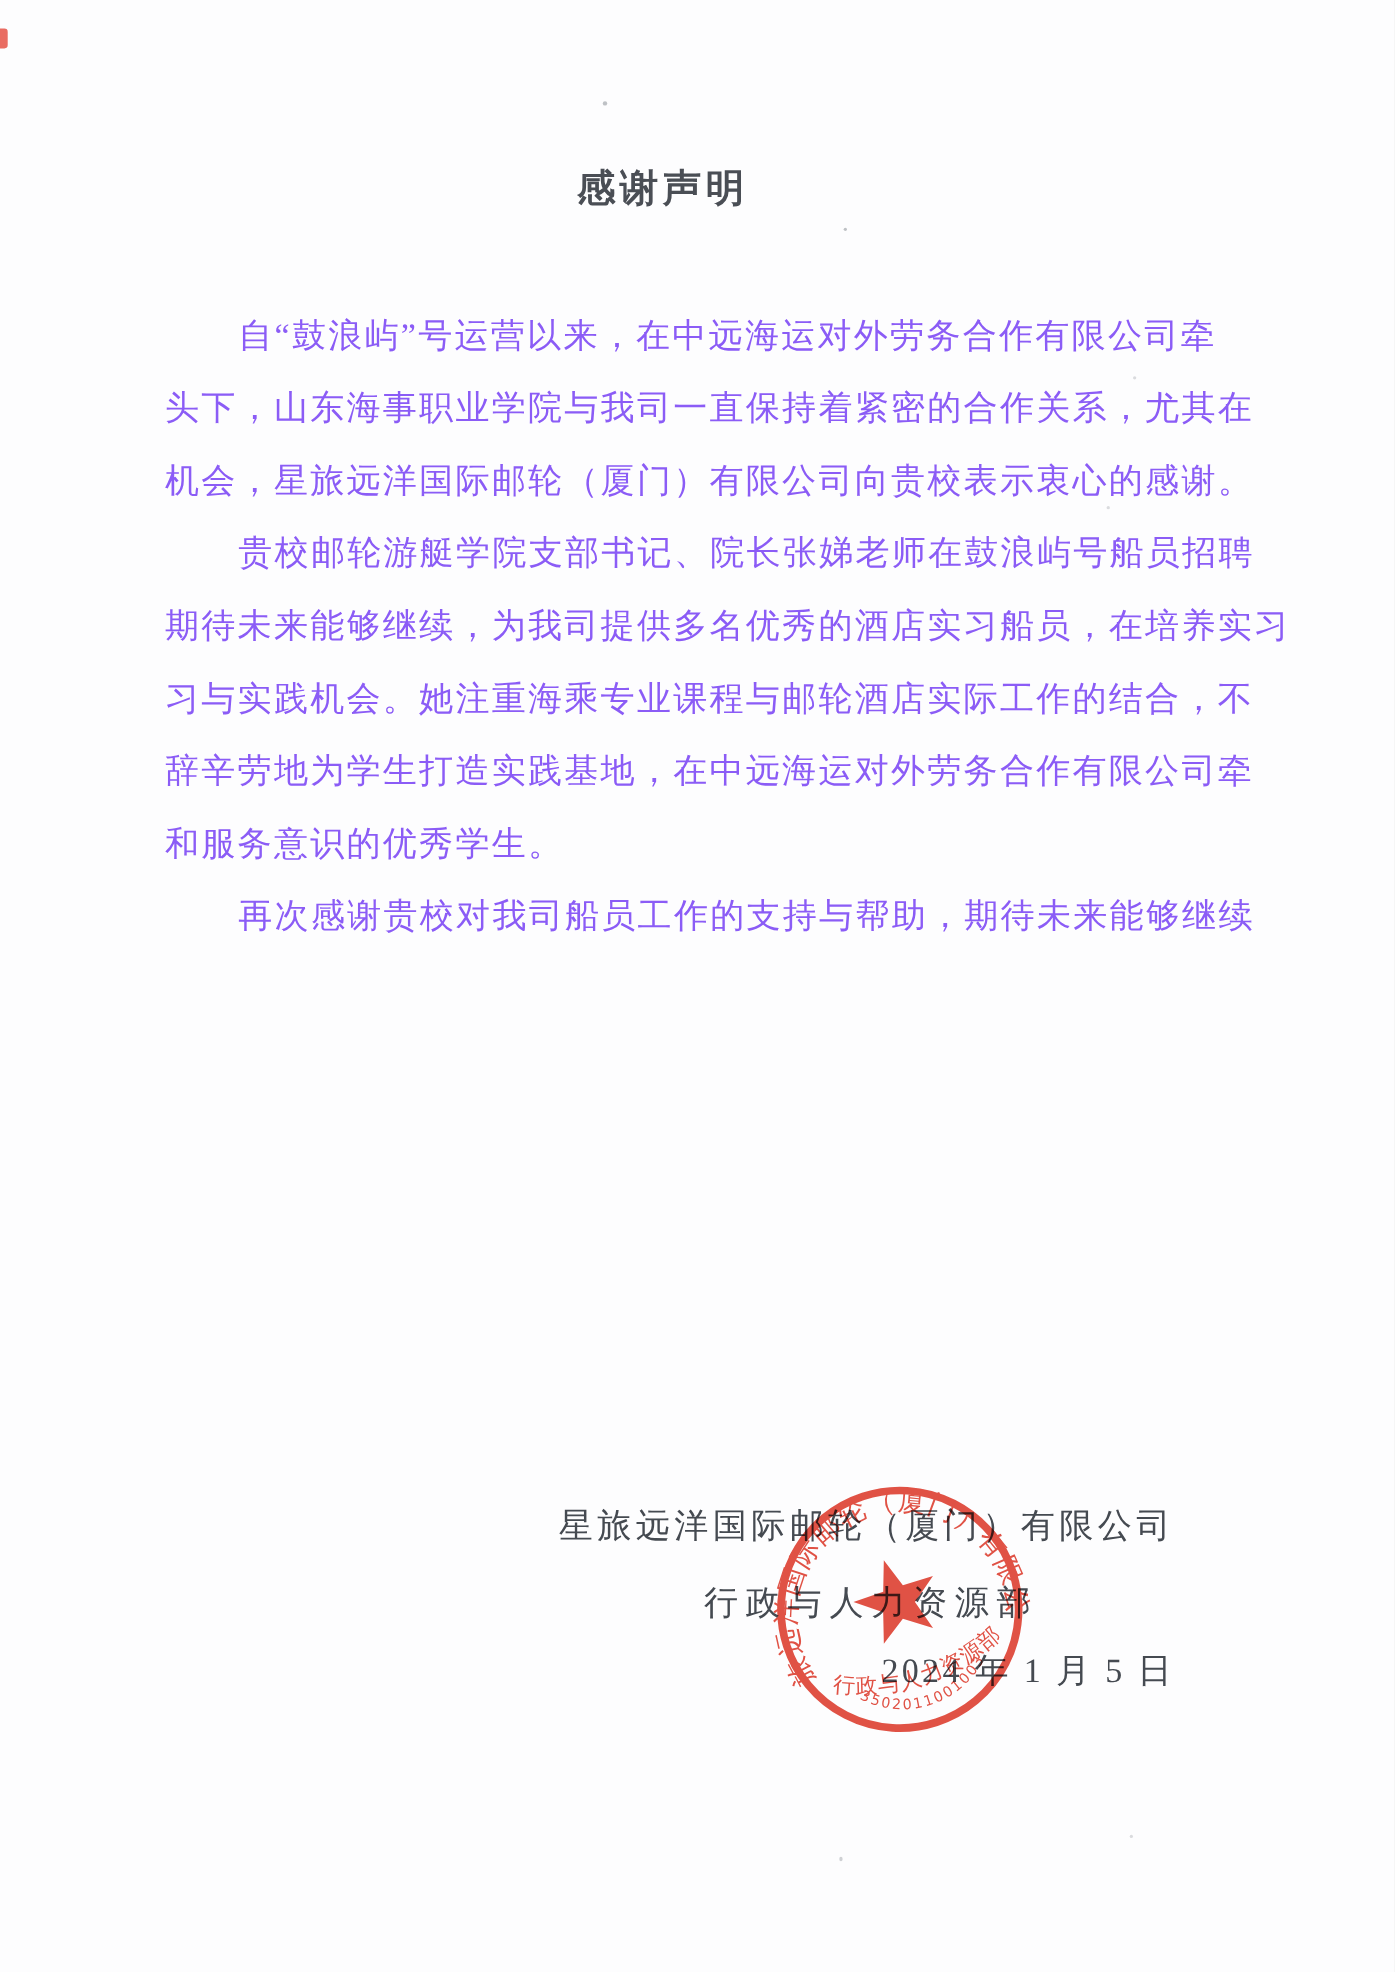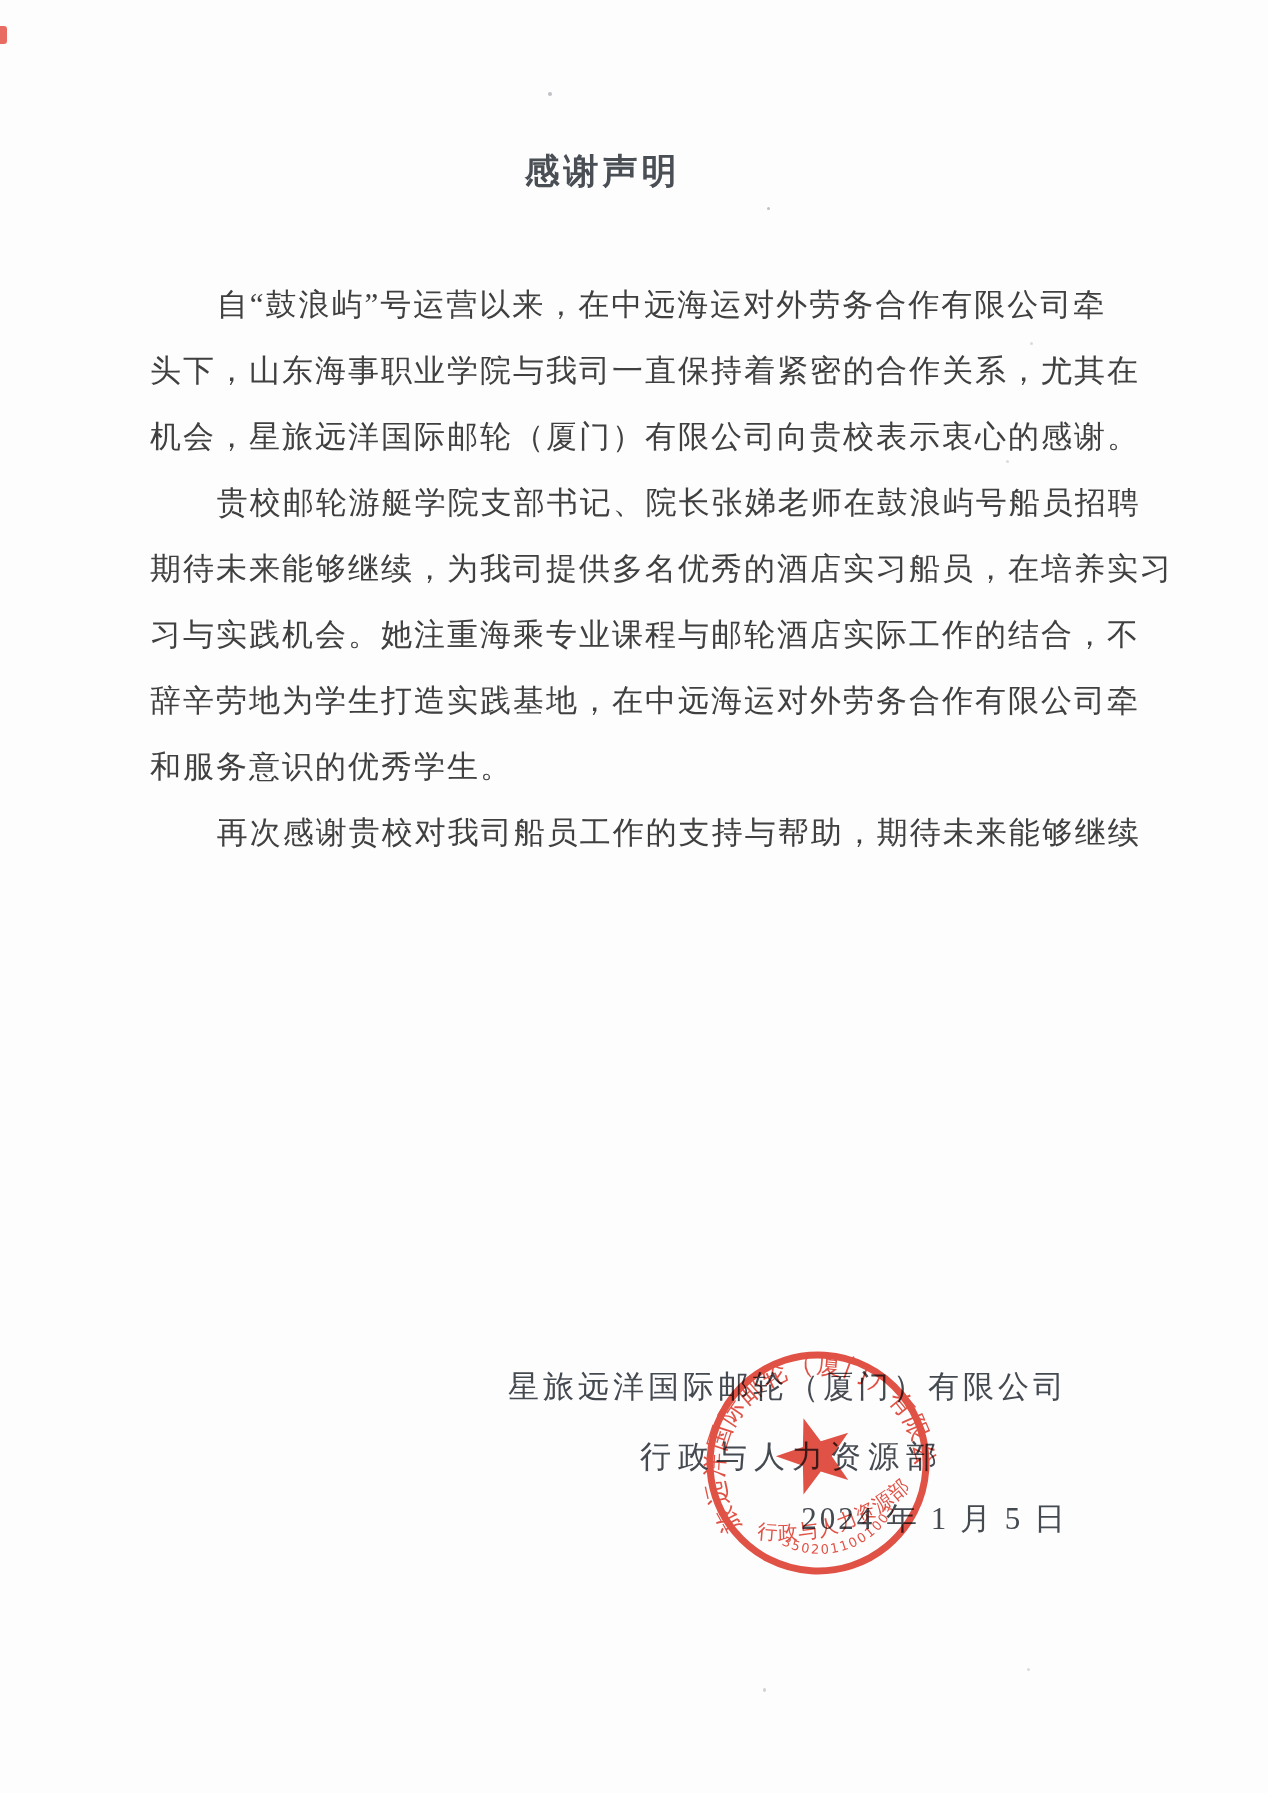--- a/index.html
+++ b/index.html
@@ -20,21 +20,21 @@
     position:absolute;top:148px;left:0;width:1205px;
     text-align:center;
     font-size:35px;font-weight:bold;
     letter-spacing:4px;color:#4a4e55;
     margin:0;
   }
 
   .bodytext{
     position:absolute;top:272px;left:150px;width:918px;
     font-size:31px;line-height:66px;
-    color:#404040;
+    color:#8b5cf6;
   }
   .para{margin:0;padding:0;}
   .para .line{
     height:66px;
     text-align:justify;
     text-align-last:justify;
     letter-spacing:2px;
     white-space:nowrap;
   }
   .para .line:first-child{text-indent:2.15em;}

